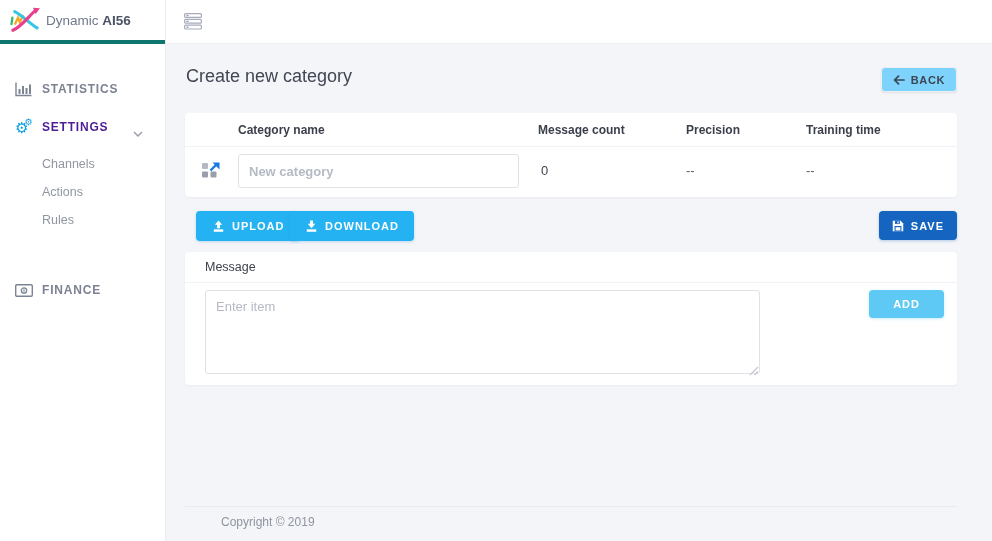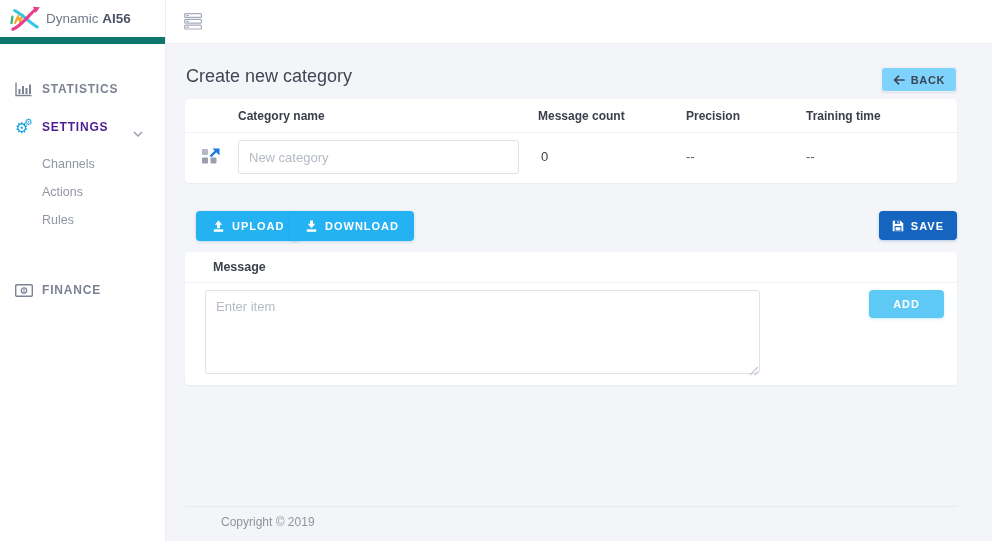--- a/index.html
+++ b/index.html
@@ -3,21 +3,21 @@
 <meta charset="utf-8">
 <style>
   * { margin:0; padding:0; box-sizing:border-box; }
   html,body { width:992px; height:541px; overflow:hidden; }
   body { font-family:"Liberation Sans", sans-serif; background:#f4f5f8; }
   .app { position:relative; width:992px; height:541px; background:#f4f5f8; }
 
   
   .sidebar { position:absolute; left:0; top:0; width:166px; height:541px;
              background:#ffffff; border-right:1px solid #ebedf1; z-index:3; }
-  .logo-row { height:44px; border-bottom:7px solid #0f766e; display:flex;
+  .logo-row { height:44px; border-bottom:4px solid #0f766e; display:flex;
               align-items:center; padding-left:9px; cursor:pointer; }
   .logo-text { font-size:13.5px; margin-left:5px; color:#70798b; white-space:nowrap; }
   .logo-text b { color:#4a5264; font-weight:600; }
   .nav-item { position:absolute; left:0; width:100%; height:22px; display:flex;
               align-items:center; cursor:pointer; }
   .nav-item .ico { width:22px; margin-left:15px; display:flex; align-items:center; }
   .nav-label { position:absolute; left:42px; font-size:12px; font-weight:600;
                letter-spacing:.8px; color:#7c8292; }
   .nav-label.dark { color:#4c1d95; }
   .sub-label { position:absolute; left:42px; font-size:12.5px; color:#9096a2; }
@@ -35,43 +35,43 @@
   .main { position:absolute; left:166px; top:44px; width:826px; height:497px; }
   .page-title { position:absolute; left:20px; top:22px; font-size:18px; color:#414654; }
   .back-btn { position:absolute; right:35px; top:23px; height:25px; padding:0 11px;
               background:#7dd3fc; border:1px solid #edeff3; border-radius:4px;
               box-shadow:0 1px 2px rgba(40,50,70,.10); display:flex; align-items:center;
               gap:6px; font-size:11px; font-weight:700; letter-spacing:.6px;
               color:#3c4553; cursor:pointer; }
 
   .panel { position:absolute; left:19px; right:35px; background:#fff; border-radius:4px;
            box-shadow:0 1px 2px rgba(40,50,70,.05); }
-  .table-panel { top:55px; height:84px; }
+  .table-panel { top:69px; height:84px; }
   .t-head { position:absolute; left:0; right:0; top:0; height:34px; border-bottom:1px solid #f0f2f5; }
   .t-h { position:absolute; top:0; line-height:34px; font-size:12px; font-weight:700; color:#3a3f4b; }
   .t-h.c1 { left:53px; } .t-h.c2 { left:353px; } .t-h.c3 { left:501px; } .t-h.c4 { left:621px; }
   .row-icon { position:absolute; left:16px; top:49px; }
   .cat-input { position:absolute; left:53px; top:41px; width:281px; height:34px;
                border:1px solid #dfe3e8; border-radius:3px; padding:0 10px; font-size:13px;
-               color:#3f4450; outline:none; font-family:"Liberation Sans", sans-serif; }
+               color:#3f4450; outline:none; font-family:"Liberation Sans", sans-serif;font-weight:bold; }
   .cat-input::placeholder { color:#b5bac4; }
   .t-v { position:absolute; top:41px; line-height:34px; font-size:13px; color:#3f4450; }
   .t-v.c2 { left:356px; } .t-v.c3 { left:501px; color:#5a606c; } .t-v.c4 { left:621px; color:#5a606c; }
 
   .btn { border:none; border-radius:4px; color:#fff; font-size:11px; font-weight:700;
          letter-spacing:1px; display:flex; align-items:center; gap:7px; cursor:pointer;
          font-family:"Liberation Sans", sans-serif; box-shadow:0 1px 3px rgba(30,140,220,.25); }
   .upload-btn { position:absolute; left:30px; top:167px; height:30px; padding:0 16px; background:#24b2f3; }
   .download-btn { position:absolute; left:124px; top:167px; height:30px; padding:0 15px; background:#24b2f3; }
   .save-btn { position:absolute; right:35px; top:167px; height:29px; padding:0 13px;
               background:#1565c0; box-shadow:0 1px 3px rgba(21,101,192,.3); }
 
   .message-panel { top:208px; height:133px; }
   .m-head { position:absolute; left:0; right:0; top:0; height:31px; border-bottom:1px solid #f0f2f5; }
-  .m-title { position:absolute; left:20px; line-height:31px; font-size:12.5px; font-weight:700; color:#3d424d;margin-left:8px; }
+  .m-title { position:absolute; left:20px; line-height:31px; font-size:12.5px; font-weight:400; color:#3d424d; }
   .msg-area { position:absolute; left:20px; top:38px; width:555px; height:84px;
               border:1px solid #dfe3e8; border-radius:3px; padding:8px 10px; font-size:13px;
               color:#3f4450; resize:none; outline:none; font-family:"Liberation Sans", sans-serif; }
   .msg-area::placeholder { color:#b5bac4; }
   .resize-handle { position:absolute; left:563px; top:110px; width:11px; height:11px; pointer-events:none; }
   .add-btn { position:absolute; right:13px; top:38px; height:28px; padding:0 24px;
              background:#5ec9f4; box-shadow:0 1px 3px rgba(94,201,244,.35); }
 
   .footer-divider { position:absolute; left:19px; right:35px; top:462px; border-top:1px solid #e8eaef; }
   .footer-text { position:absolute; left:19px; top:471px; font-size:12px; color:#8e94a0;margin-left:36px; }

